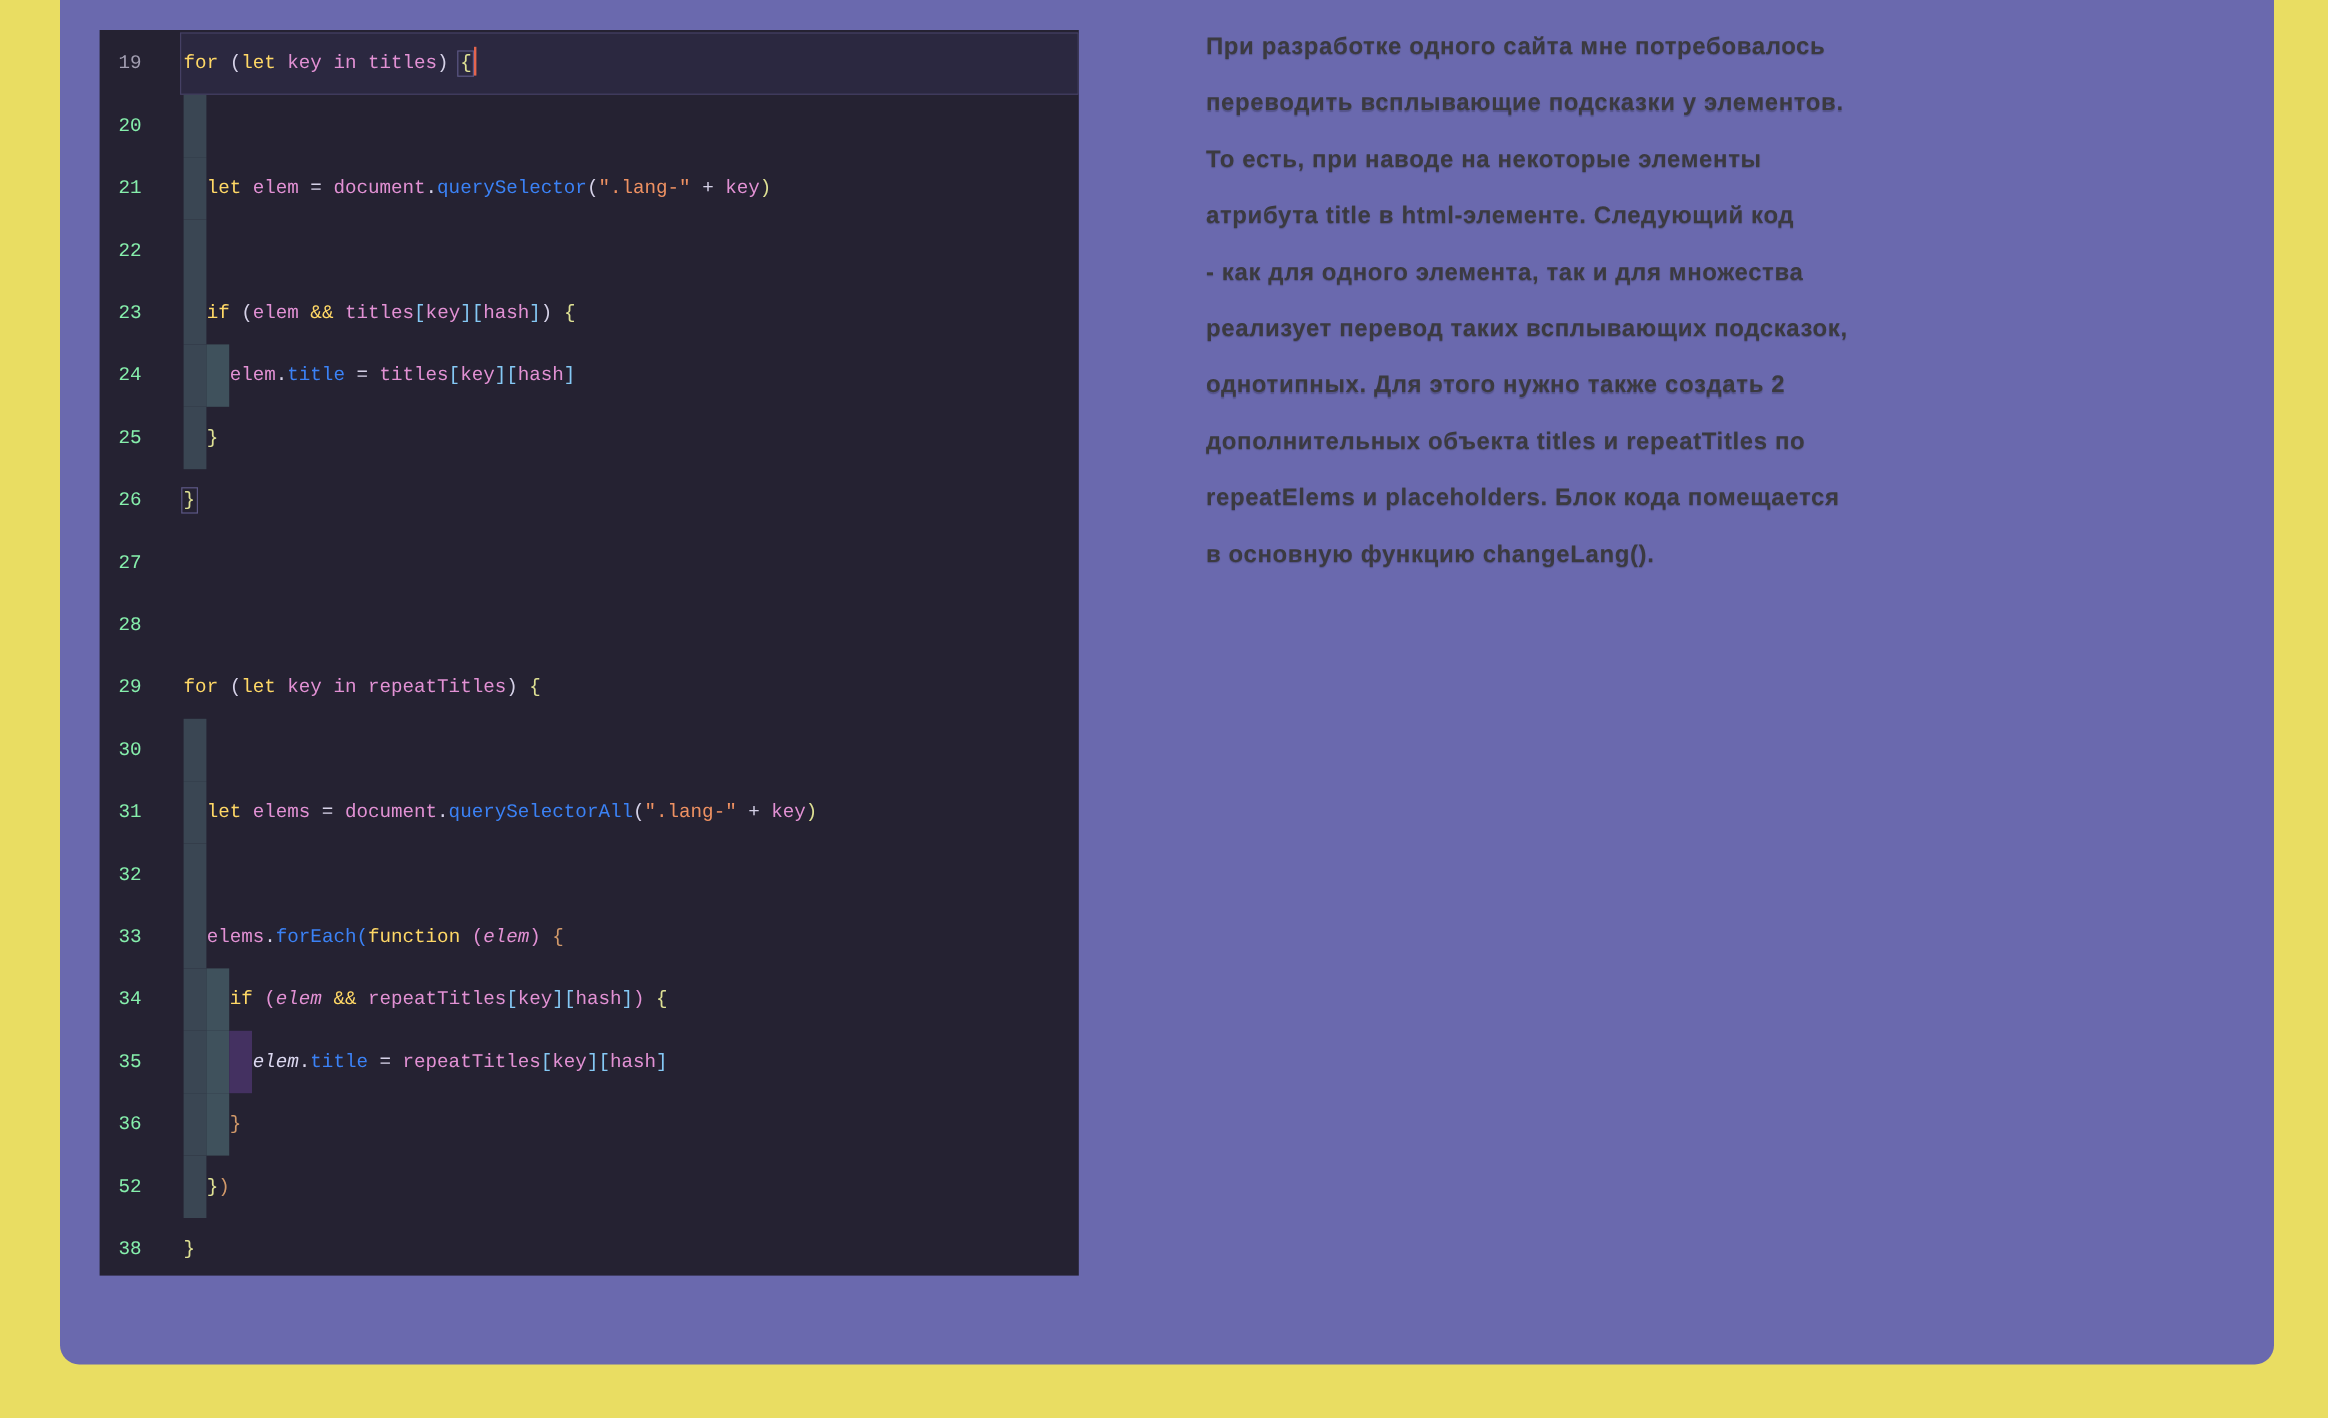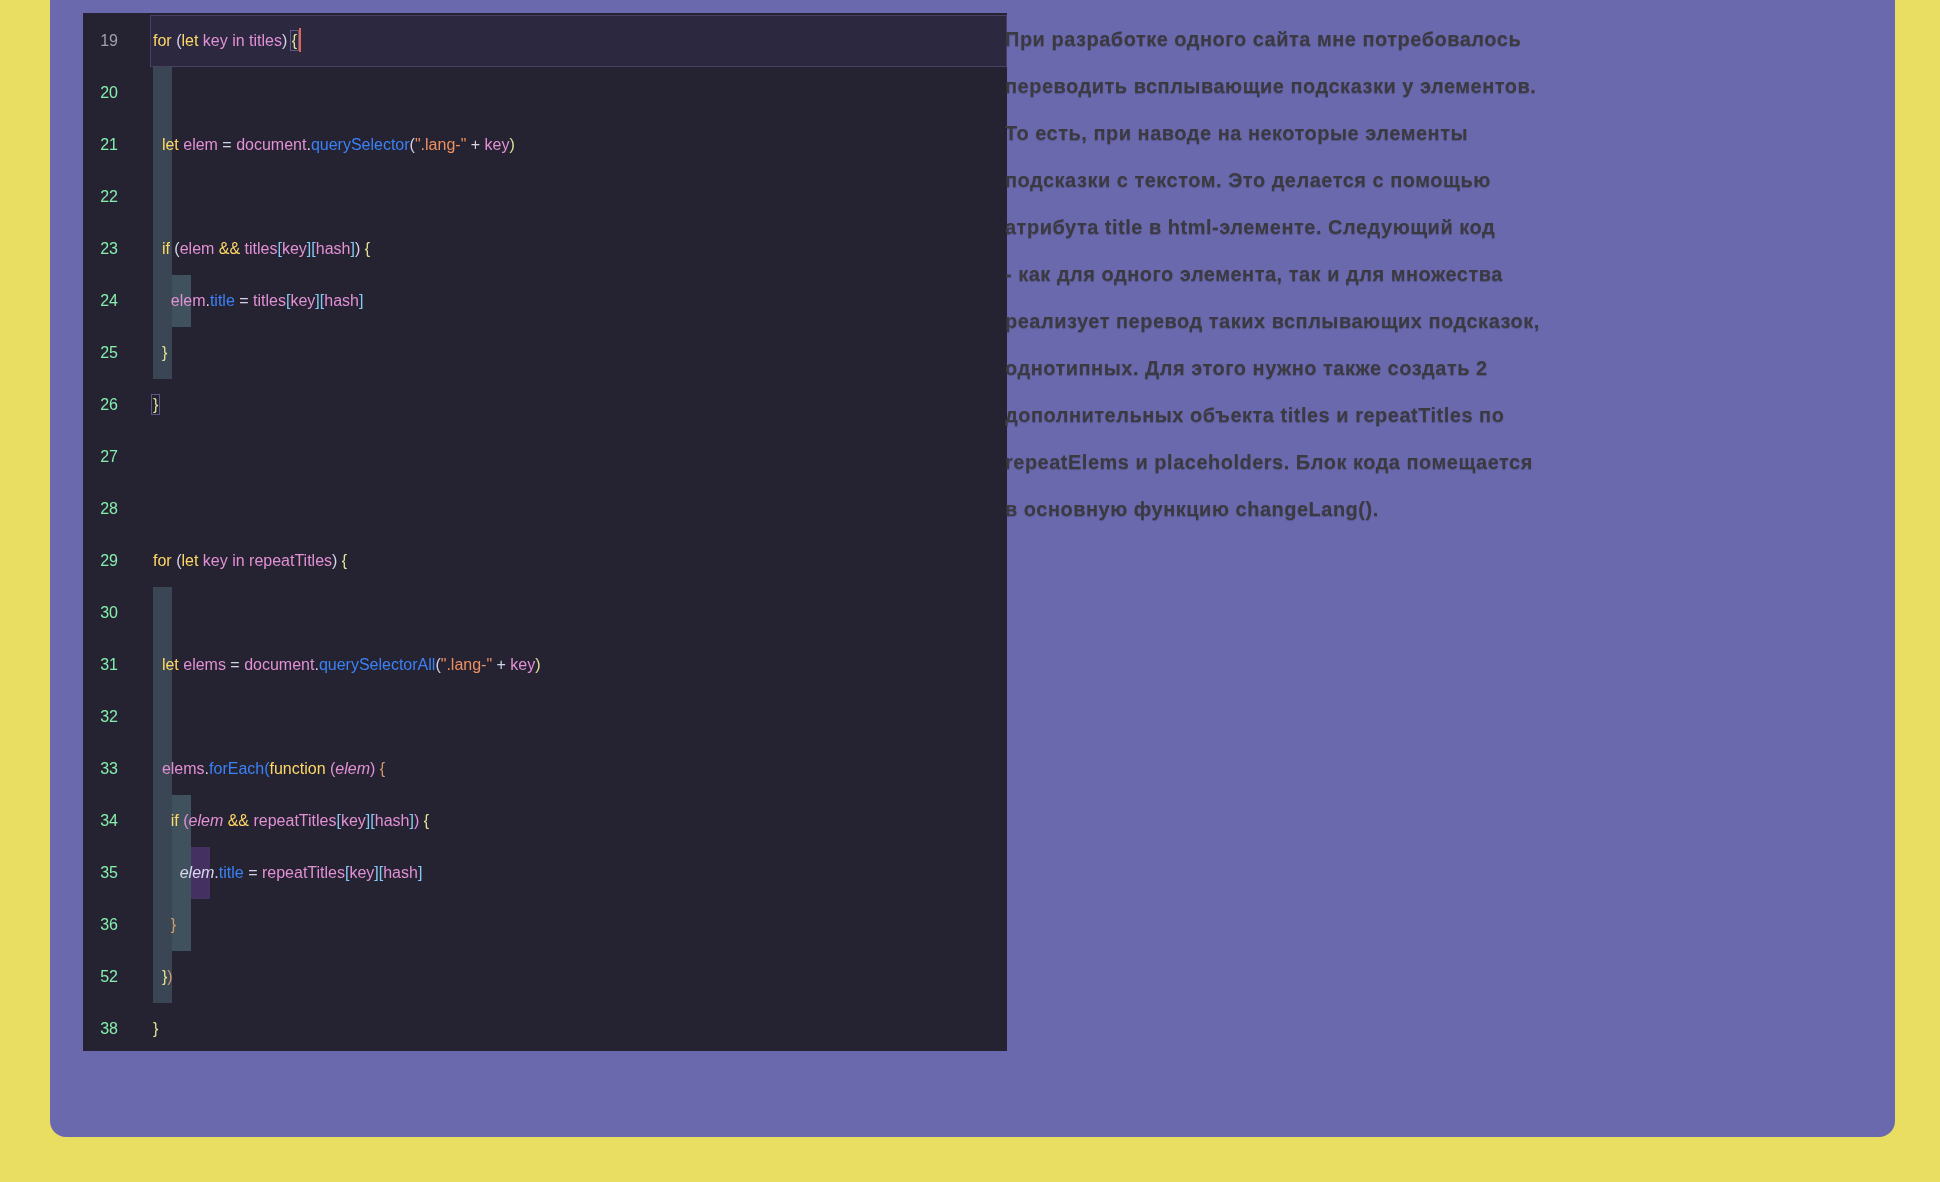--- a/index.html
+++ b/index.html
@@ -7,23 +7,23 @@
     width:1940px;height:1182px;position:relative;overflow:hidden;
     background:#e9dd62;
     font-family:"Liberation Sans", sans-serif;
   }
   .panel{
     position:absolute;left:50px;top:0;width:1845px;height:1137px;
     background:#6a69ae;border-radius:0 0 16px 16px;
   }
   
   .editor{
-    position:absolute;left:33px;top:13px;width:924px;height:1038px;
+    position:absolute;left:33px;top:25px;width:816px;height:1038px;
     background:#252232;overflow:hidden;
-    font-family:Liberation Sans, sans-serif;font-size:16px;
+    font-family:Liberation Mono, monospace;font-size:16px;
     padding-top:2px;box-sizing:border-box;
   }
   .row{position:relative;height:52px;line-height:52px;white-space:pre;}
   .row.active::before{
     content:"";position:absolute;left:67px;right:0;top:0;bottom:0;
     background:#2b2840;border:1px solid #454064;box-sizing:border-box;
   }
   .ln{
     position:relative;display:inline-block;width:35px;text-align:right;
     color:#86efac;z-index:2;
@@ -82,21 +82,20 @@
         <div class="row"><div class="blk b1"></div><div class="blk b2"></div><span class="ln">36</span><span class="codeline"><span class="w">    </span><span class="a">}</span></span></div>
         <div class="row"><div class="blk b1"></div><span class="ln">52</span><span class="codeline"><span class="w">  </span><span class="g">}</span><span class="a">)</span></span></div>
         <div class="row"><span class="ln">38</span><span class="codeline"><span class="g">}</span></span></div>
       </div>
   </div>
 
   <div class="article">
     <div class="tline">При разработке одного сайта мне потребовалось</div>
     <div class="tline">переводить всплывающие подсказки у элементов.</div>
     <div class="tline">То есть, при наводе на некоторые элементы</div>
-    <div class="tline">подсказки с текстом. Это делается с помощью</div>
     <div class="tline">атрибута title в html-элементе. Следующий код</div>
     <div class="tline">- как для одного элемента, так и для множества</div>
     <div class="tline">реализует перевод таких всплывающих подсказок,</div>
     <div class="tline">однотипных. Для этого нужно также создать 2</div>
     <div class="tline">дополнительных объекта titles и repeatTitles по</div>
     <div class="tline">repeatElems и placeholders. Блок кода помещается</div>
     <div class="tline">в основную функцию changeLang().</div>
   </div>
 
 </div>

